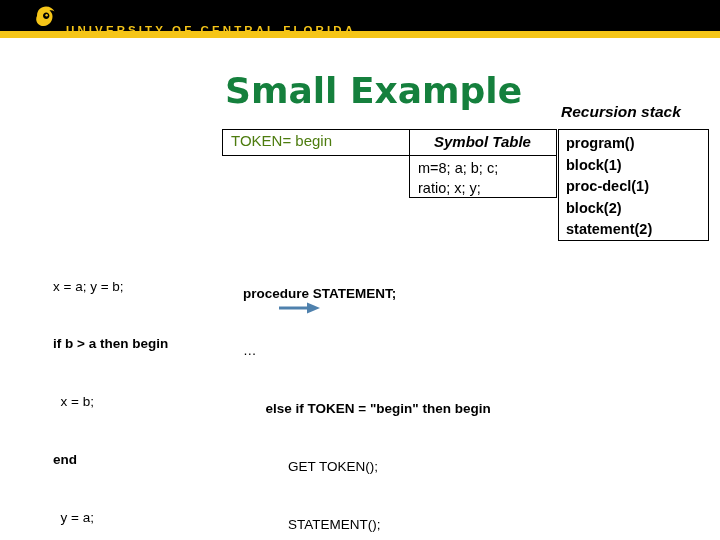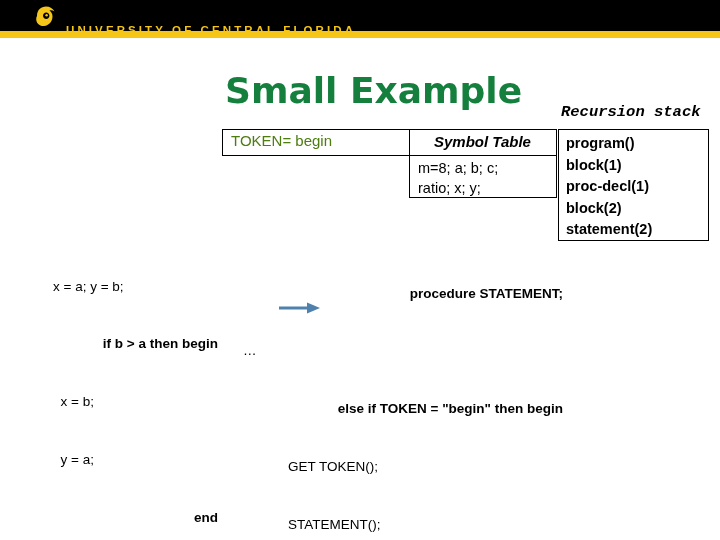--- a/index.html
+++ b/index.html
@@ -55,21 +55,21 @@
     font-family: "DejaVu Sans", sans-serif;
     font-size: 36px;
     font-weight: 700;
     color: #15803d;
     letter-spacing: 0px;
     white-space: nowrap;
   }
   #recursion-stack-label {
     position: absolute;
     left: 561px; top: 103px;
-    font-family: Liberation Mono, monospace;
+    font-family: Liberation Sans, sans-serif;
     font-size: 15.5px;
     font-style: italic;
     font-weight: bold;
     color: #000000;
     white-space: nowrap;
   }
 
   
   .box {
     position: absolute;
@@ -131,21 +131,21 @@
     position: absolute;
     left: 243px; top: 245px;
     width: 320px;
     font-family: "Liberation Sans", sans-serif;
     font-size: 13.5px;
     line-height: 19.3px;
     color: #000000;
     white-space: pre;
   }
   .code-line { display: block; min-height: 19.3px; }
-  .kw { font-weight: bold; text-align: right; }
+  .kw { font-weight: bold; }
 
   
   #pointer-arrow {
     position: absolute;
     left: 279px; top: 301px;
     width: 42px; height: 14px;
   }
 </style>
 </head>
 <body>
@@ -183,22 +183,22 @@
   <span class="stack-frame">block(1)</span>
   <span class="stack-frame">proc-decl(1)</span>
   <span class="stack-frame">block(2)</span>
   <span class="stack-frame">statement(2)</span>
 </div>
 
 <div id="source-code-panel">
   <span class="code-line">    x = a; y = b;</span>
   <span class="code-line kw">    if b &gt; a then begin</span>
   <span class="code-line">      x = b;</span>
+  <span class="code-line kw">    end</span>
   <span class="code-line">      y = a;</span>
-  <span class="code-line kw">    end</span>
   
   
   
   
   
   
   
 </div>
 
 <div id="parser-code-panel">

